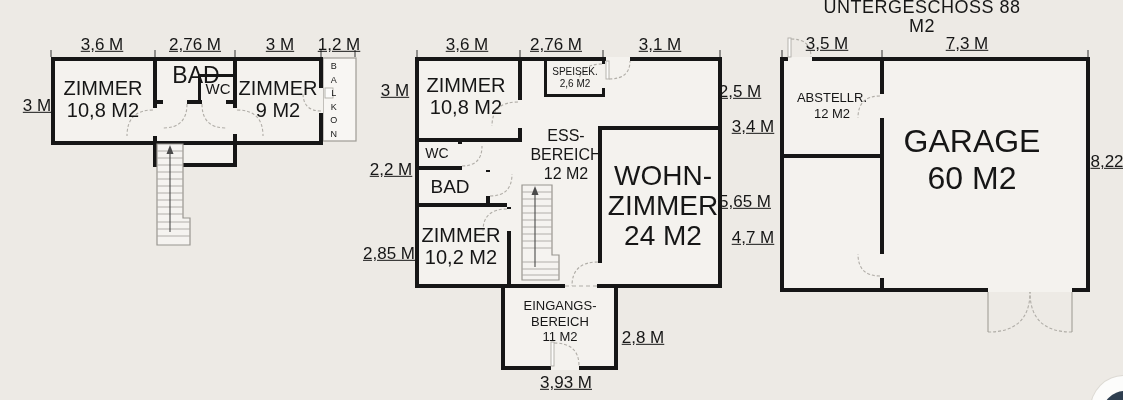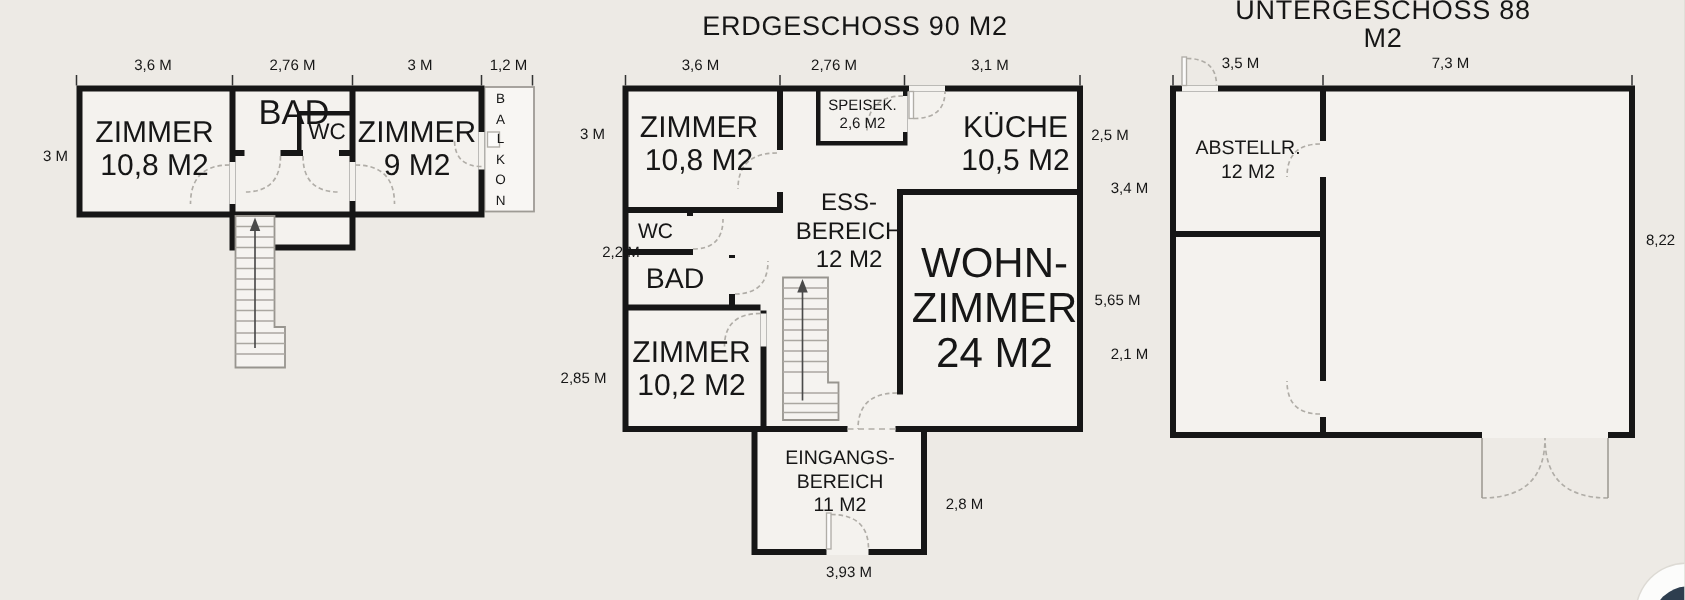--- a/index.html
+++ b/index.html
@@ -6,21 +6,21 @@
   .canvas{
     position:relative;width:1123px;height:400px;background:#edeae5;
     overflow:hidden;font-family:"Liberation Sans","DejaVu Sans",sans-serif;color:#161616;
   }
   .canvas svg{position:absolute;left:0;top:0;}
   .lbl{
     position:absolute;transform:translate(-50%,-50%);
     white-space:pre-line;text-align:center;line-height:1.08;color:#161616;
   }
   .title{font-size:18px;letter-spacing:.5px;}
-  .dim{font-size:10px;}
+  .dim{font-size:17px;text-decoration:underline;}
   .room-lg{font-size:20px;}
   .room-xl{font-size:28px;}
   .room-garage{font-size:32px;line-height:1.15;}
   .room-bad{font-size:23px;}
   .room-bad2{font-size:19px;}
   .room-wc{font-size:15px;}
   .room-wc2{font-size:14px;}
   .room-sm{font-size:13px;line-height:1.2;}
   .room-ess{font-size:16px;line-height:1.2;}
   .room-spk{font-size:10px;line-height:1.15;}
@@ -133,56 +133,55 @@
   <div class="lbl room-wc" style="left:218px;top:89px">WC</div>
   <div class="lbl room-lg" style="left:278px;top:100px">ZIMMER
 9 M2</div>
   <div class="lbl room-balkon" style="left:334px;top:100px">B
 A
 L
 K
 O
 N</div>
 
-  <div class="lbl title" style="left:570px;top:18px">ERDGESCHOSS 90 M2</div>
   <div class="lbl dim" style="left:467px;top:45px">3,6 M</div>
   <div class="lbl dim" style="left:556px;top:45px">2,76 M</div>
   <div class="lbl dim" style="left:660px;top:45px">3,1 M</div>
   <div class="lbl dim" style="left:395px;top:91px">3 M</div>
-  <div class="lbl dim" style="left:414px;top:170px">2,2 M</div>
+  <div class="lbl dim" style="left:391px;top:170px">2,2 M</div>
   <div class="lbl dim" style="left:389px;top:254px">2,85 M</div>
   <div class="lbl dim" style="left:740px;top:92px">2,5 M</div>
   <div class="lbl dim" style="left:745px;top:202px">5,65 M</div>
   <div class="lbl dim" style="left:643px;top:338px">2,8 M</div>
   <div class="lbl dim" style="left:566px;top:383px">3,93 M</div>
   <div class="lbl room-lg" style="left:466px;top:97px">ZIMMER
 10,8 M2</div>
   <div class="lbl room-spk" style="left:575px;top:77px">SPEISEK.
 2,6 M2</div>
-  <div class="lbl room-lg" style="left:677px;top:97px">KÜCHE
-10,5 M2</div>
   <div class="lbl room-wc2" style="left:437px;top:154px">WC</div>
   <div class="lbl room-bad2" style="left:450px;top:187px">BAD</div>
   <div class="lbl room-ess" style="left:566px;top:155px">ESS-
 BEREICH
 12 M2</div>
   <div class="lbl room-lg" style="left:461px;top:247px">ZIMMER
 10,2 M2</div>
   <div class="lbl room-xl" style="left:663px;top:206px">WOHN-
 ZIMMER
 24 M2</div>
   <div class="lbl room-sm" style="left:560px;top:321px">EINGANGS-
 BEREICH
 11 M2</div>
 
   <div class="lbl title" style="left:922px;top:17px">UNTERGESCHOSS 88 M2</div>
   <div class="lbl dim" style="left:827px;top:44px">3,5 M</div>
   <div class="lbl dim" style="left:967px;top:44px">7,3 M</div>
   <div class="lbl dim" style="left:753px;top:127px">3,4 M</div>
-  <div class="lbl dim" style="left:753px;top:238px">2,1 M</div>
+  <div class="lbl dim" style="left:753px;top:238px">4,7 M</div>
   <div class="lbl dim" style="left:1107px;top:162px">8,22</div>
   <div class="lbl room-sm" style="left:832px;top:106px">ABSTELLR.
 12 M2</div>
+  <div class="lbl room-garage" style="left:972px;top:160px">GARAGE
+60 M2</div>
 
   <div class="logo">
     <div class="logo-inner"></div>
   </div>
 </div>
 
 </body></html>

